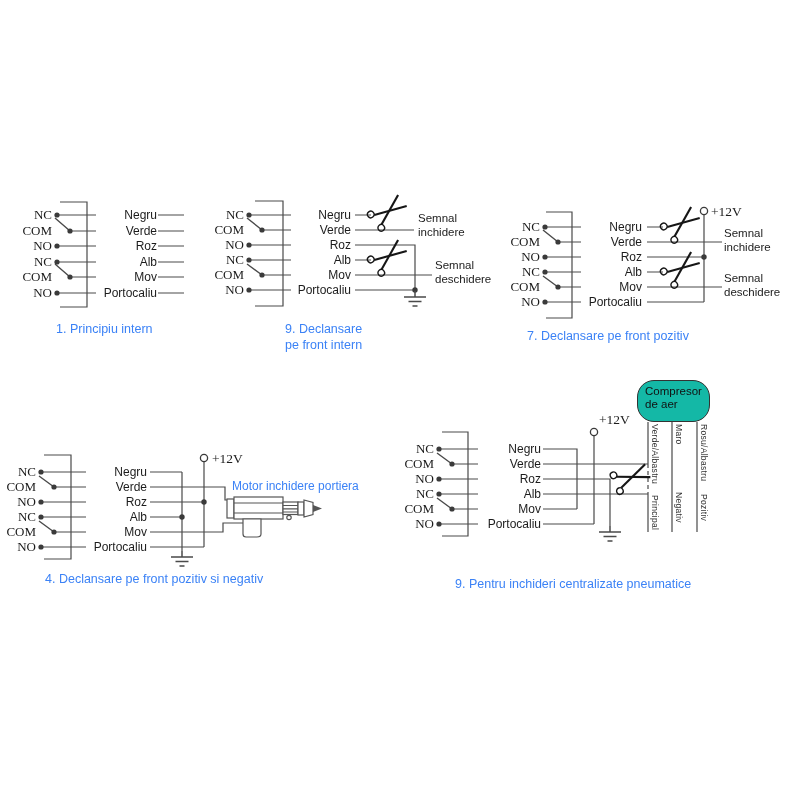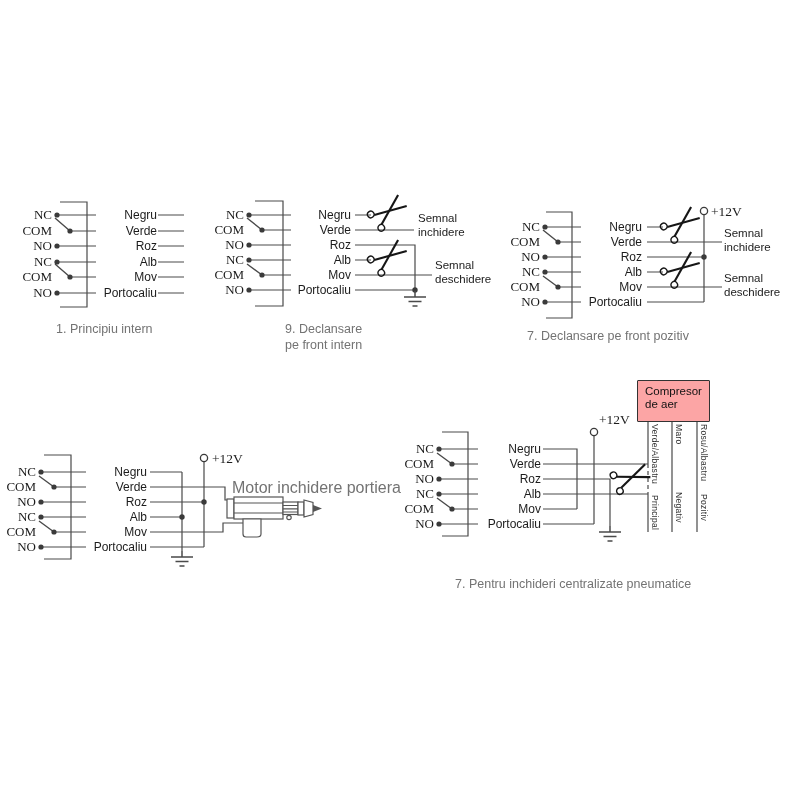--- a/index.html
+++ b/index.html
@@ -11,26 +11,26 @@
   .dsh{stroke:#4a4a4a;stroke-width:1.2;fill:none;stroke-dasharray:4 3}
   .dot{fill:#3a3a3a;stroke:none}
   .sup-c{fill:#fff;stroke:#3a3a3a;stroke-width:1.3}
   .gnd{stroke:#4a4a4a;stroke-width:1.5;fill:none}
   .sc{stroke:#161616;fill:none}
   .mot{stroke:#555;stroke-width:1.2;fill:#fff}
   .t{position:absolute;width:36px;text-align:right;font:13px "Liberation Serif",serif;
      color:#1c1c1c;line-height:14px;height:14px}
   .w{position:absolute;width:59px;text-align:right;font:12px "Liberation Sans",sans-serif;
      color:#1c1c1c;line-height:14px;height:14px}
-  .cap{position:absolute;font:12.5px "Liberation Sans",sans-serif;color:#737373;white-space:nowrap}
+  .cap{position:absolute;font:12.5px "Liberation Sans",sans-serif;color:#3b82f6;white-space:nowrap}
   .sig{position:absolute;font:11.5px "Liberation Sans",sans-serif;color:#1c1c1c;line-height:13.5px}
   .sup{position:absolute;font:13.5px "Liberation Serif",serif;color:#1c1c1c;white-space:nowrap}
   .vlab{position:absolute;writing-mode:vertical-rl;font:8.5px "Liberation Sans",sans-serif;
         color:#333;letter-spacing:.3px}
-  .cbox{position:absolute;border:1.4px solid #333;border-radius:1px;background:#fca5a5;
+  .cbox{position:absolute;border:1.4px solid #333;border-radius:17px;background:#14b8a6;
         font:11.5px "Liberation Sans",sans-serif;line-height:13px;color:#111;box-sizing:border-box}
 </style>
 </head>
 <body>
 
 <div class="canvas">
 
 <svg class="art" width="800" height="800" viewBox="0 0 800 800">
   <defs>
     <g id="scissors">
@@ -182,21 +182,22 @@
 <div class="t" style="left:0px;top:510px">NC</div>
 <div class="t" style="left:0px;top:525px">COM</div>
 <div class="t" style="left:0px;top:540px">NO</div>
 <div class="w" style="left:88px;top:465px">Negru</div>
 <div class="w" style="left:88px;top:480px">Verde</div>
 <div class="w" style="left:88px;top:495px">Roz</div>
 <div class="w" style="left:88px;top:510px">Alb</div>
 <div class="w" style="left:88px;top:525px">Mov</div>
 <div class="w" style="left:88px;top:540px">Portocaliu</div>
 <div class="sup" style="left:212px;top:451px">+12V</div>
-<div class="cap" style="left:232px;top:479px;font-size:16px">Motor inchidere portiera</div>
+<div class="cap" style="left:232px;top:479px;font-size:12px">Motor inchidere portiera</div>
+<div class="cap" style="left:45px;top:572px">4. Declansare pe front pozitiv si negativ</div>
 
 <div class="t" style="left:398px;top:442px">NC</div>
 <div class="t" style="left:398px;top:457px">COM</div>
 <div class="t" style="left:398px;top:472px">NO</div>
 <div class="t" style="left:398px;top:487px">NC</div>
 <div class="t" style="left:398px;top:502px">COM</div>
 <div class="t" style="left:398px;top:517px">NO</div>
 <div class="w" style="left:482px;top:442px">Negru</div>
 <div class="w" style="left:482px;top:457px">Verde</div>
 <div class="w" style="left:482px;top:472px">Roz</div>
@@ -204,15 +205,15 @@
 <div class="w" style="left:482px;top:502px">Mov</div>
 <div class="w" style="left:482px;top:517px">Portocaliu</div>
 <div class="sup" style="left:599px;top:412px">+12V</div>
 <div class="cbox" style="left:637px;top:380px;width:73px;height:42px;padding:4px 0 0 7px">Compresor de aer</div>
 <div class="vlab" style="left:650px;top:424px">Verde/Albastru</div>
 <div class="vlab" style="left:674px;top:424px">Maro</div>
 <div class="vlab" style="left:699px;top:424px">Rosu/Albastru</div>
 <div class="vlab" style="left:650px;top:495px">Principal</div>
 <div class="vlab" style="left:674px;top:492px">Negativ</div>
 <div class="vlab" style="left:699px;top:494px">Pozitiv</div>
-<div class="cap" style="left:455px;top:577px">7. Pentru inchideri centralizate pneumatice</div>
+<div class="cap" style="left:455px;top:577px">9. Pentru inchideri centralizate pneumatice</div>
 
 </div>
 
 </body></html>

